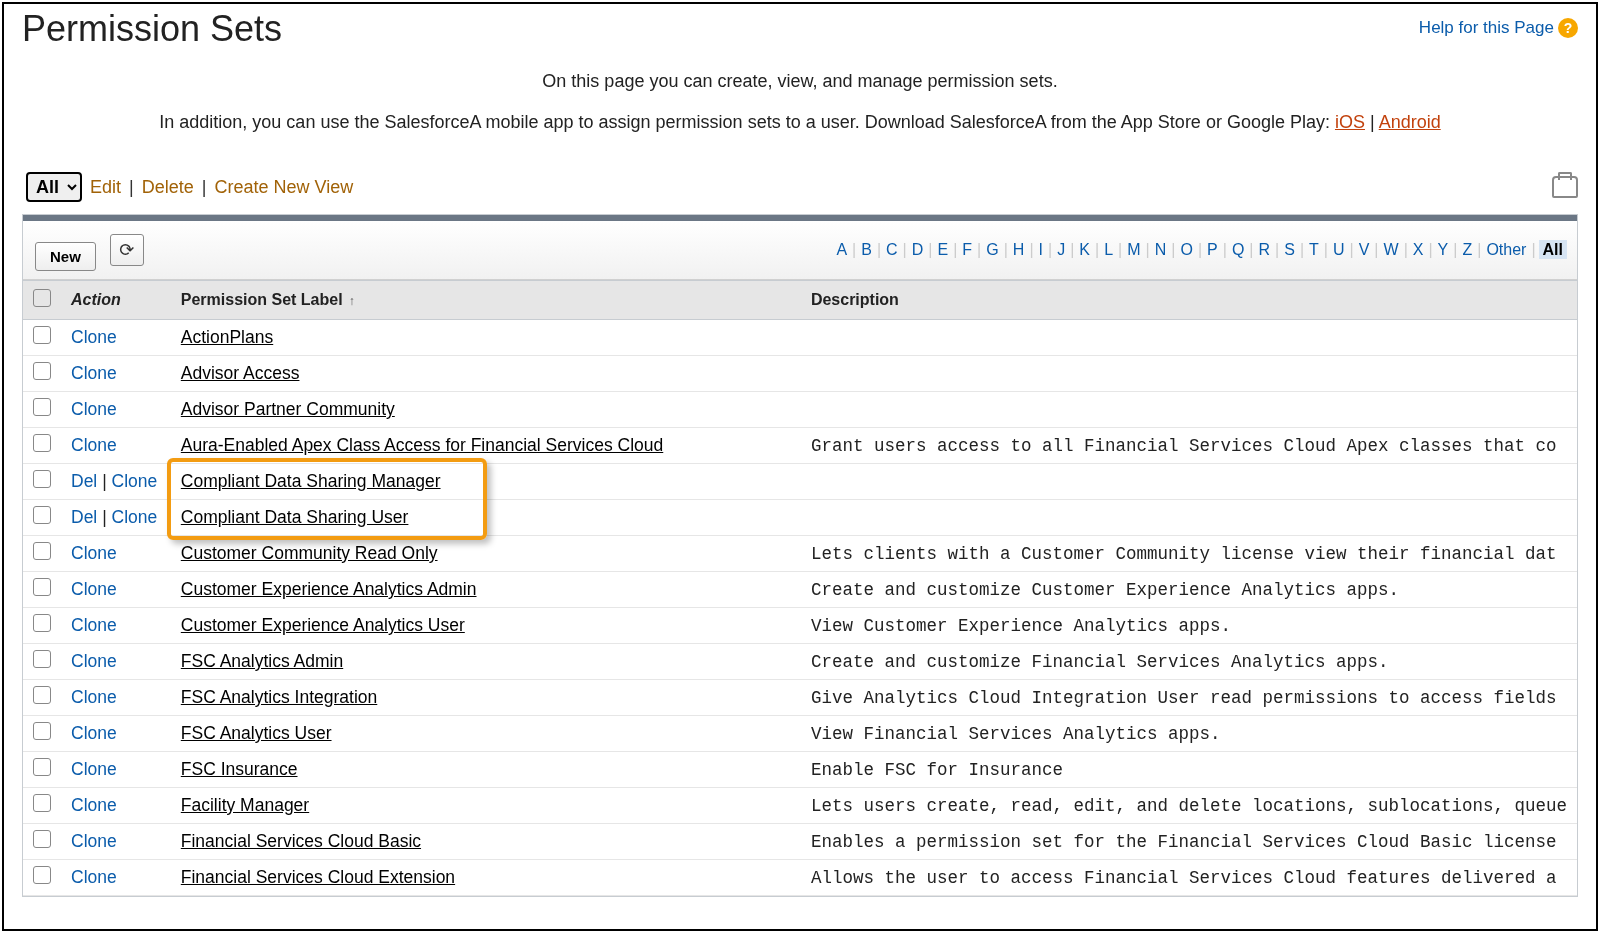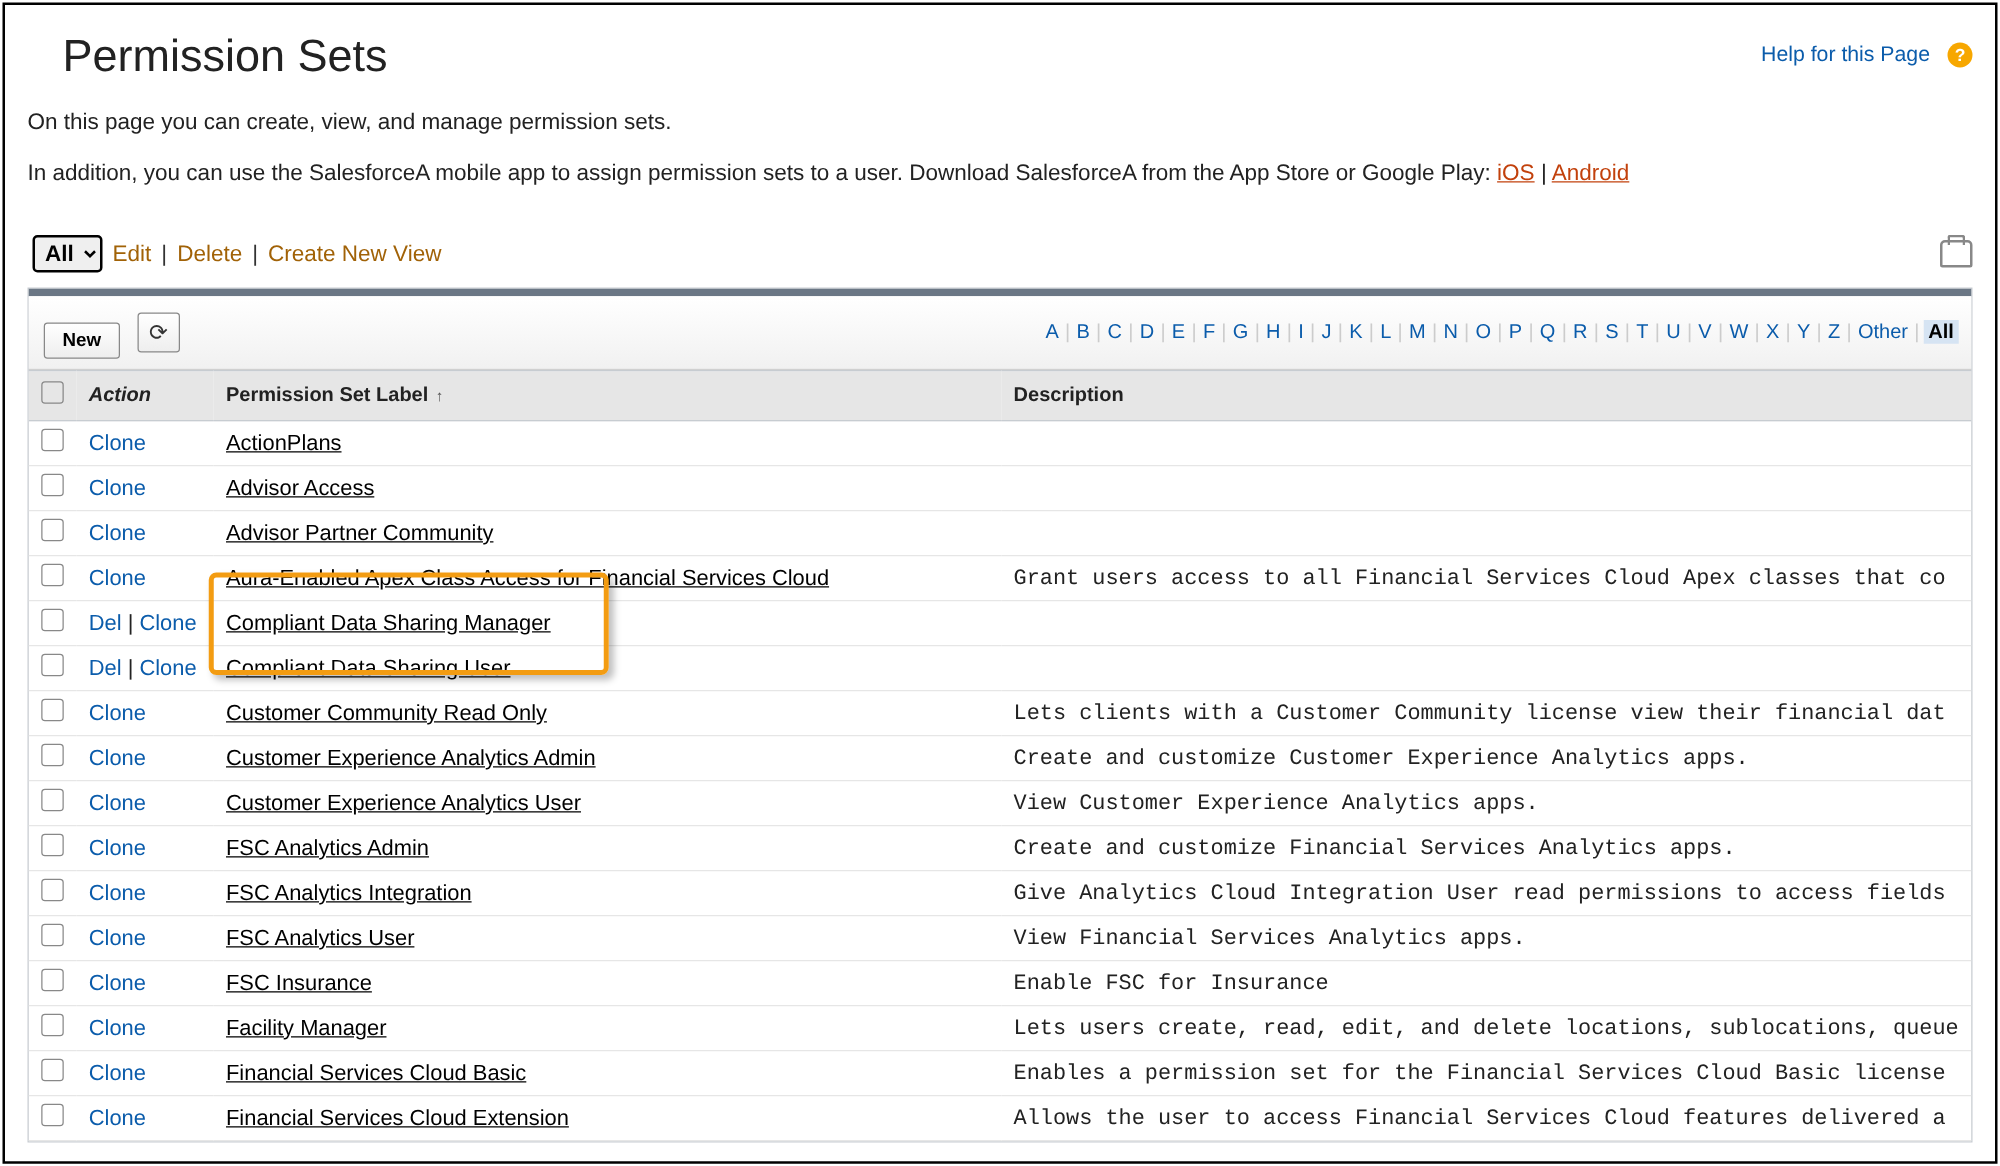--- a/index.html
+++ b/index.html
@@ -12,37 +12,36 @@
   padding: 2px;
 }
 .outer {
   border: 2px solid #000;
   width: 100%;
   height: 929px;
   overflow: hidden;
   position: relative;
 }
 .header {
-  padding: 20px 18px 0 18px;
-  margin-left: 28px;
+  padding: 4px 18px 0 18px;
 }
 .title-row {
   display: flex;
   justify-content: space-between;
   align-items: flex-start;
 }
 .page-title {
   font-size: 36px;
   font-weight: normal;
   color: #222;
 }
 .help-wrap {
   display: flex;
   align-items: flex-end;
-  gap: 14px;
+  gap: 4px;
   padding-top: 10px;
 }
 .help-link {
   color: #0b5cab;
   font-size: 17px;
   cursor: pointer;
 }
 .help-icon {
   width: 20px;
   height: 20px;
@@ -53,21 +52,21 @@
   align-items: center;
   justify-content: center;
   font-weight: bold;
   font-size: 14px;
 }
 .intro {
   padding: 18px 18px 14px 18px;
   font-size: 18px;
   line-height: 1.5;
 }
-.intro p { margin-bottom: 14px; }
+.intro p { margin-bottom: 14px; text-align: center; }
 .app-link { color: #c2410c; text-decoration: underline; cursor: pointer; }
 .view-bar {
   display: flex;
   justify-content: space-between;
   align-items: center;
   padding: 8px 18px 12px 22px;
 }
 .view-left {
   display: flex;
   align-items: center;

